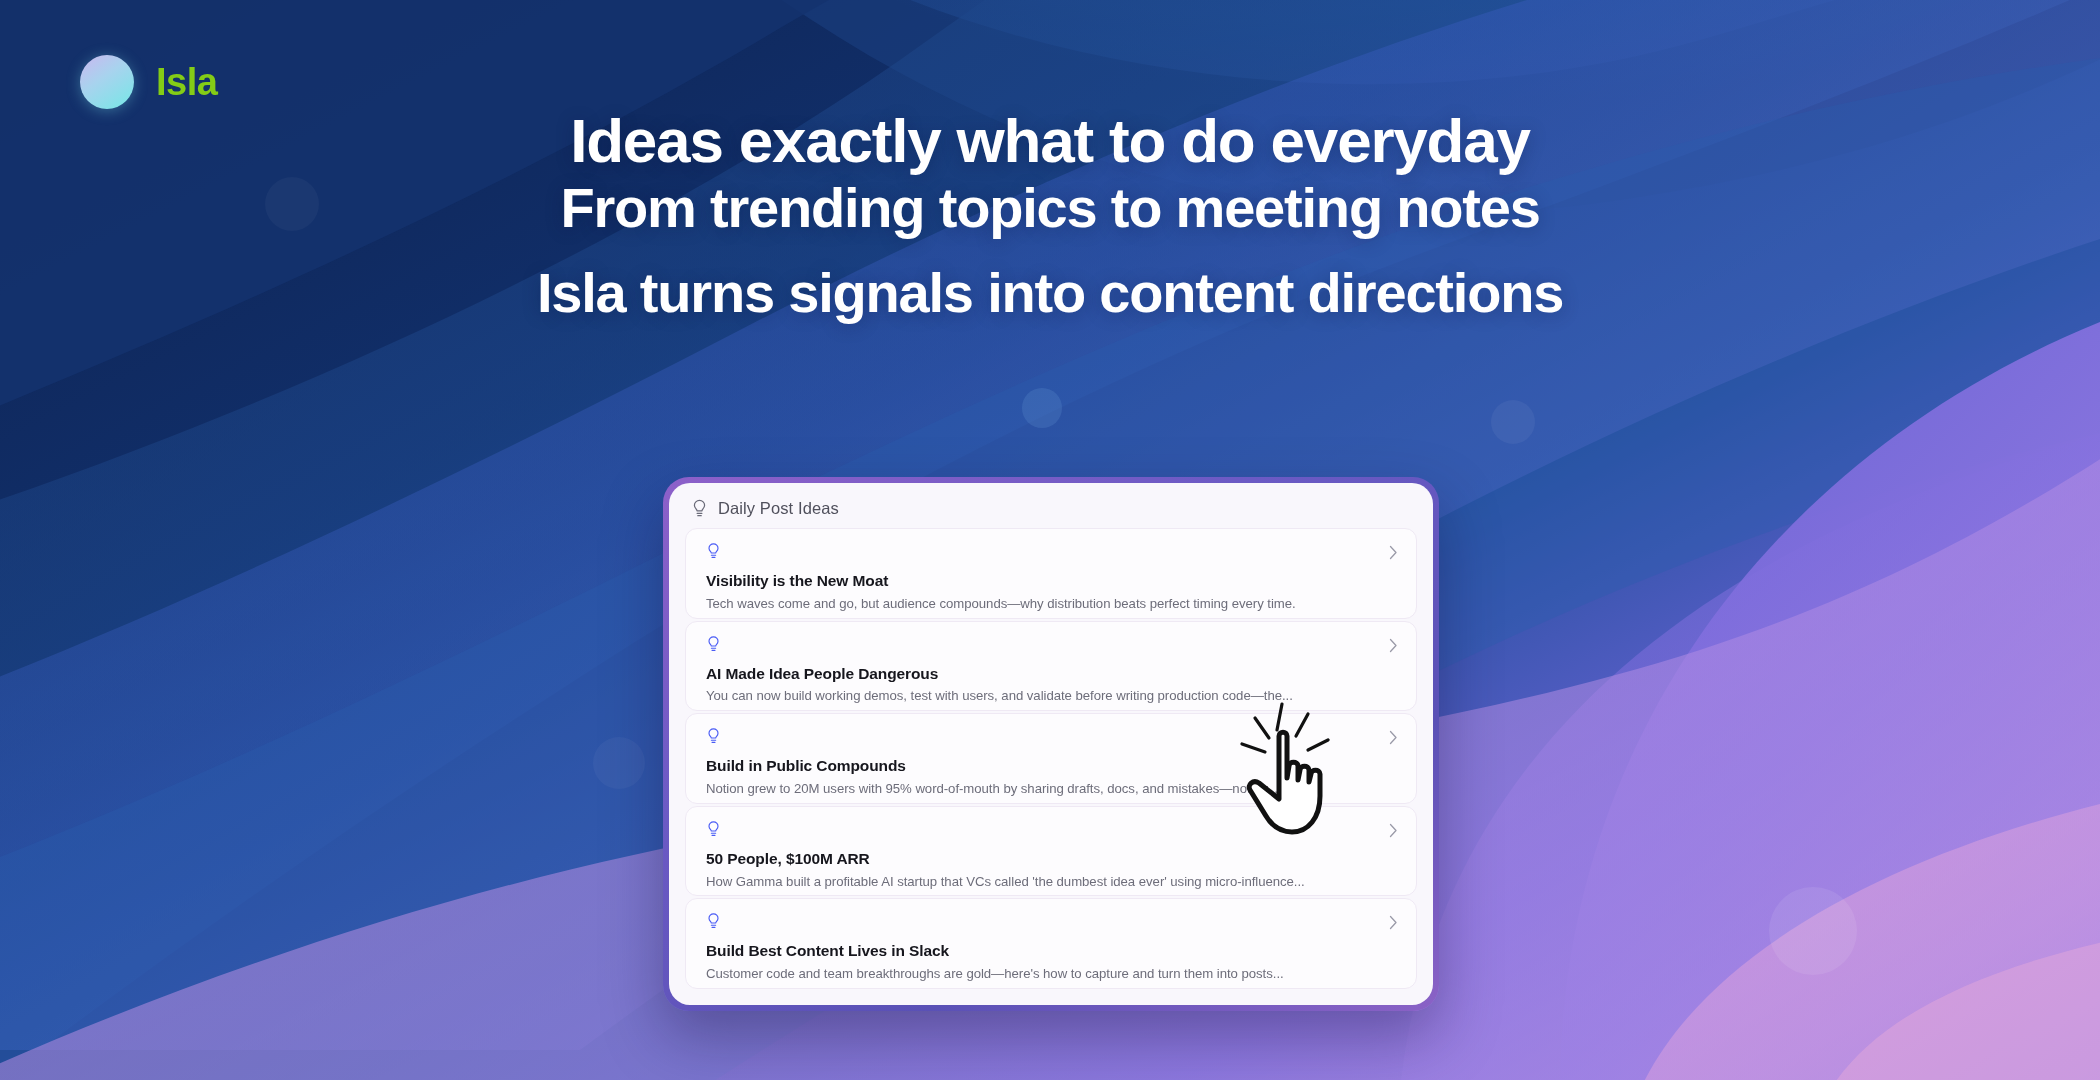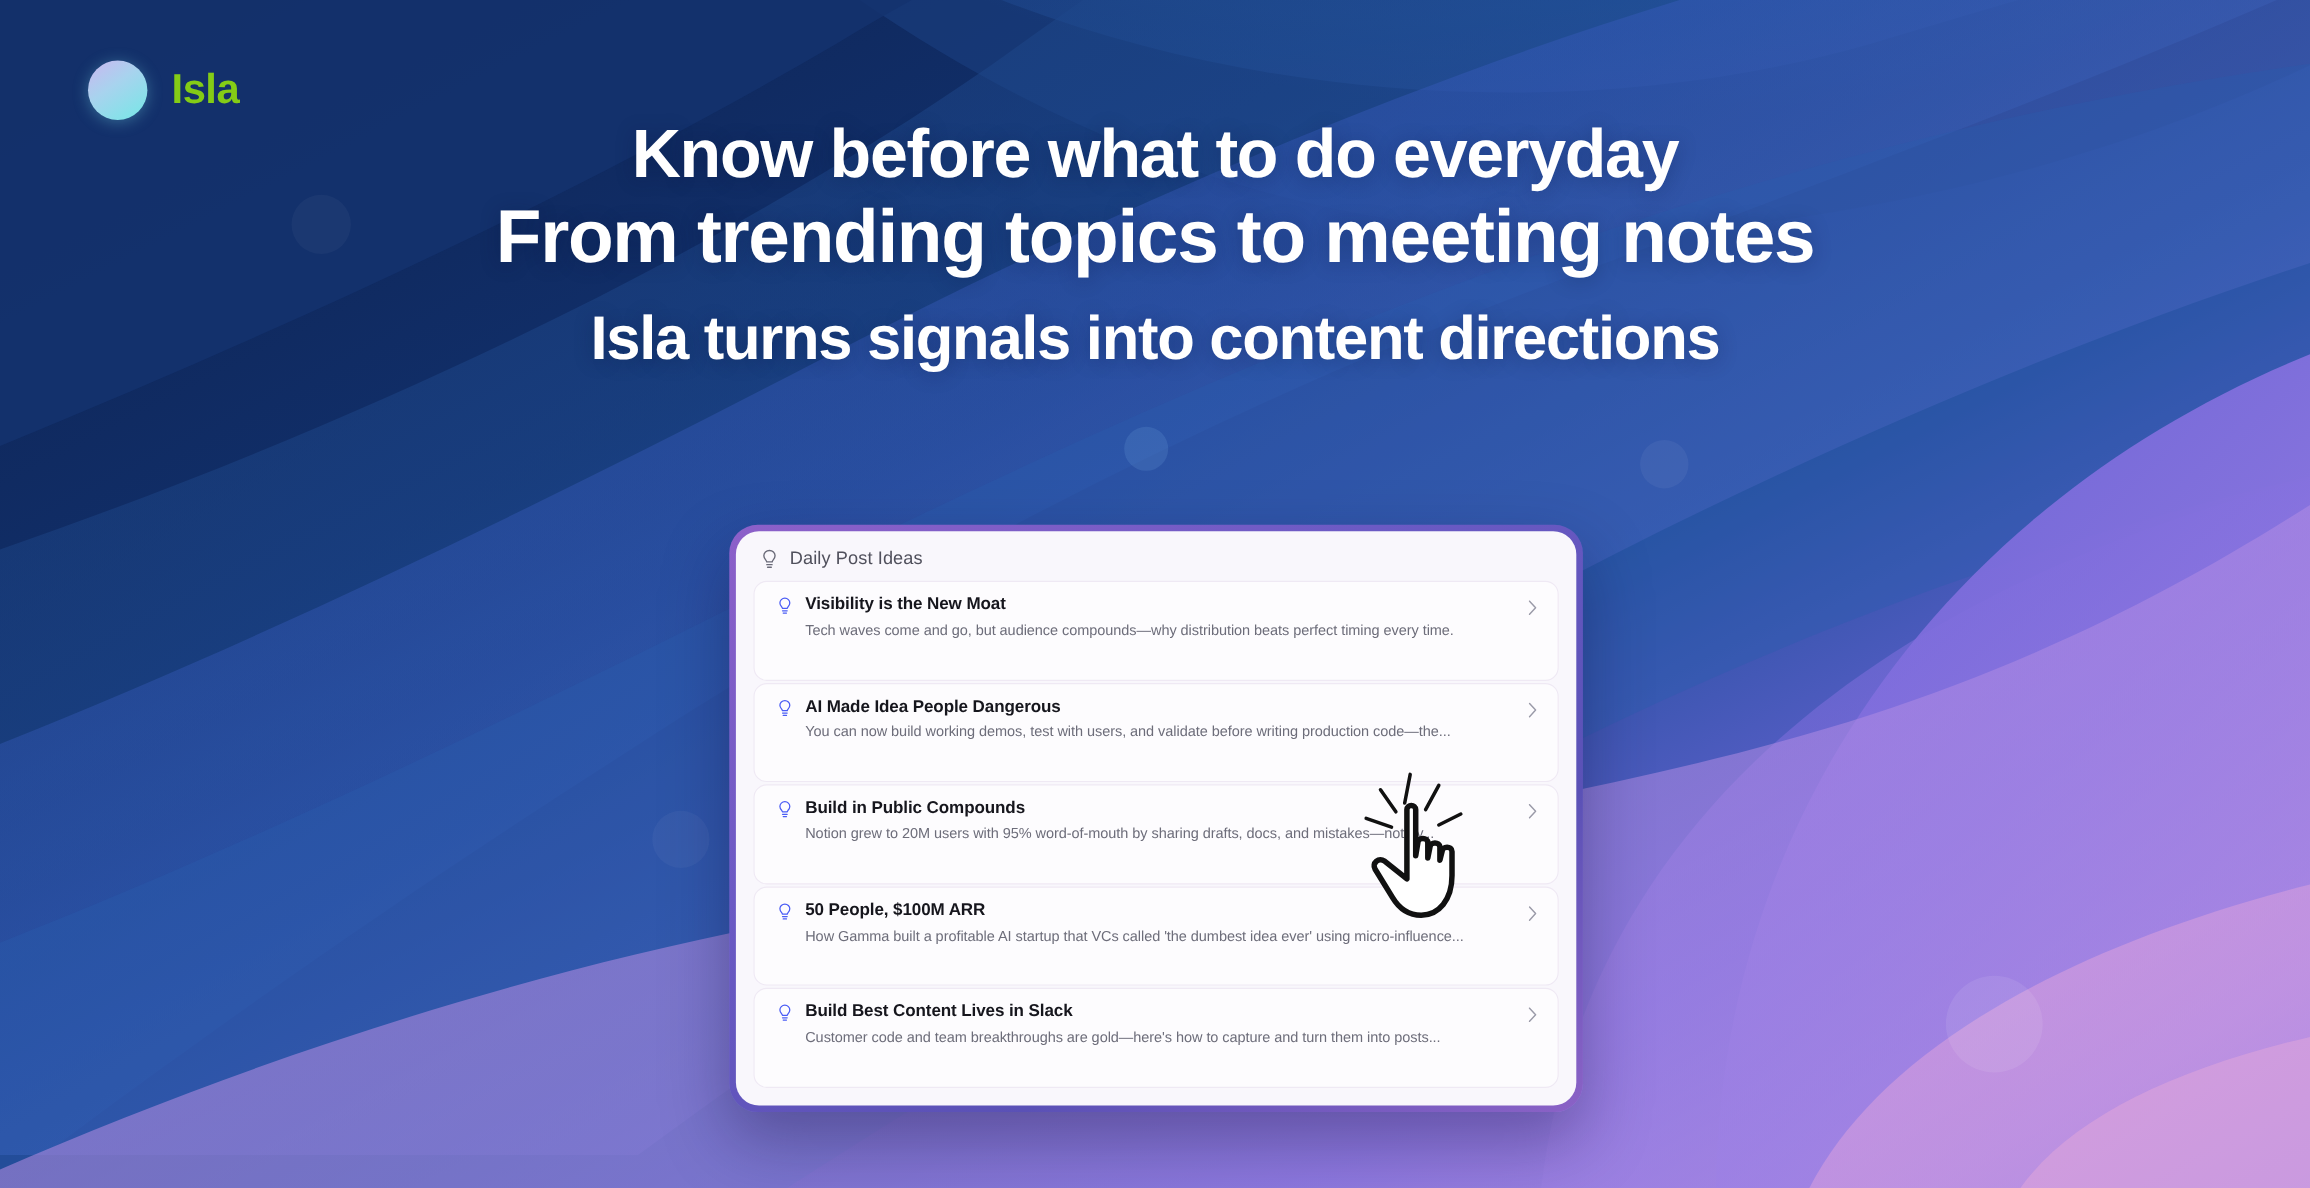--- a/index.html
+++ b/index.html
@@ -46,21 +46,21 @@
     color: #ffffff;
     z-index: 5;
     text-shadow: 0 2px 18px rgba(4, 20, 60, .30);
   }
   #headline .line {
     font-weight: 700;
     letter-spacing: -1.2px;
     white-space: nowrap;
   }
   #headline .l1 { font-size: 62px; line-height: 1.08; }
-  #headline .l2 { font-size: 68px; line-height: 1.18; }
+  #headline .l2 { font-size: 56px; line-height: 1.18; }
   #headline .l3 { font-size: 56px; line-height: 1.18; margin-top: 19px; }
 
   
   #app-card {
     position: absolute;
     left: 663px; top: 477px;
     width: 776px; height: 534px;
     border-radius: 26px;
     padding: 6px;
     background: linear-gradient(150deg, #8d60c9 0%, #6b5ac4 35%, #5a51b6 70%, #8b62c6 100%);
@@ -101,21 +101,21 @@
     background: #fdfcfe;
     border: 1px solid #efe9f4;
     border-radius: 12px;
     padding: 11px 44px 12px 20px;
     display: flex;
     align-items: flex-start;
     gap: 11px;
     flex: 1 1 0;
     min-height: 0;
     justify-content: flex-start;
-    flex-direction: row;
+    flex-direction: column;
   }
   .idea-row .row-body { display: flex; flex-direction: column; gap: 5px; padding-top: 1px; }
   .idea-title {
     font-size: 15.5px;
     font-weight: 700;
     color: #16161d;
     letter-spacing: -0.1px;
     line-height: 1.15;
   }
   .idea-desc {
@@ -224,21 +224,21 @@
     <circle cx="619" cy="763" r="26" fill="#ffffff" opacity="0.04"></circle>
     <circle cx="1813" cy="931" r="44" fill="#ffffff" opacity="0.085"></circle>
   </svg>
 
   <div id="brand">
     <div id="brand-mark"></div>
     <div id="brand-name">Isla</div>
   </div>
 
   <div id="headline">
-    <div class="line l1">Know before what to do everyday</div>
+    <div class="line l1">Ideas exactly what to do everyday</div>
     <div class="line l2">From trending topics to meeting notes</div>
     <div class="line l3">Isla turns signals into content directions</div>
   </div>
 
   <div id="app-card">
     <div id="card-inner">
 
       <div id="card-header">
         <span style="line-height:0;">
           <svg width="17" height="19" viewBox="0 0 17 19" fill="none">

